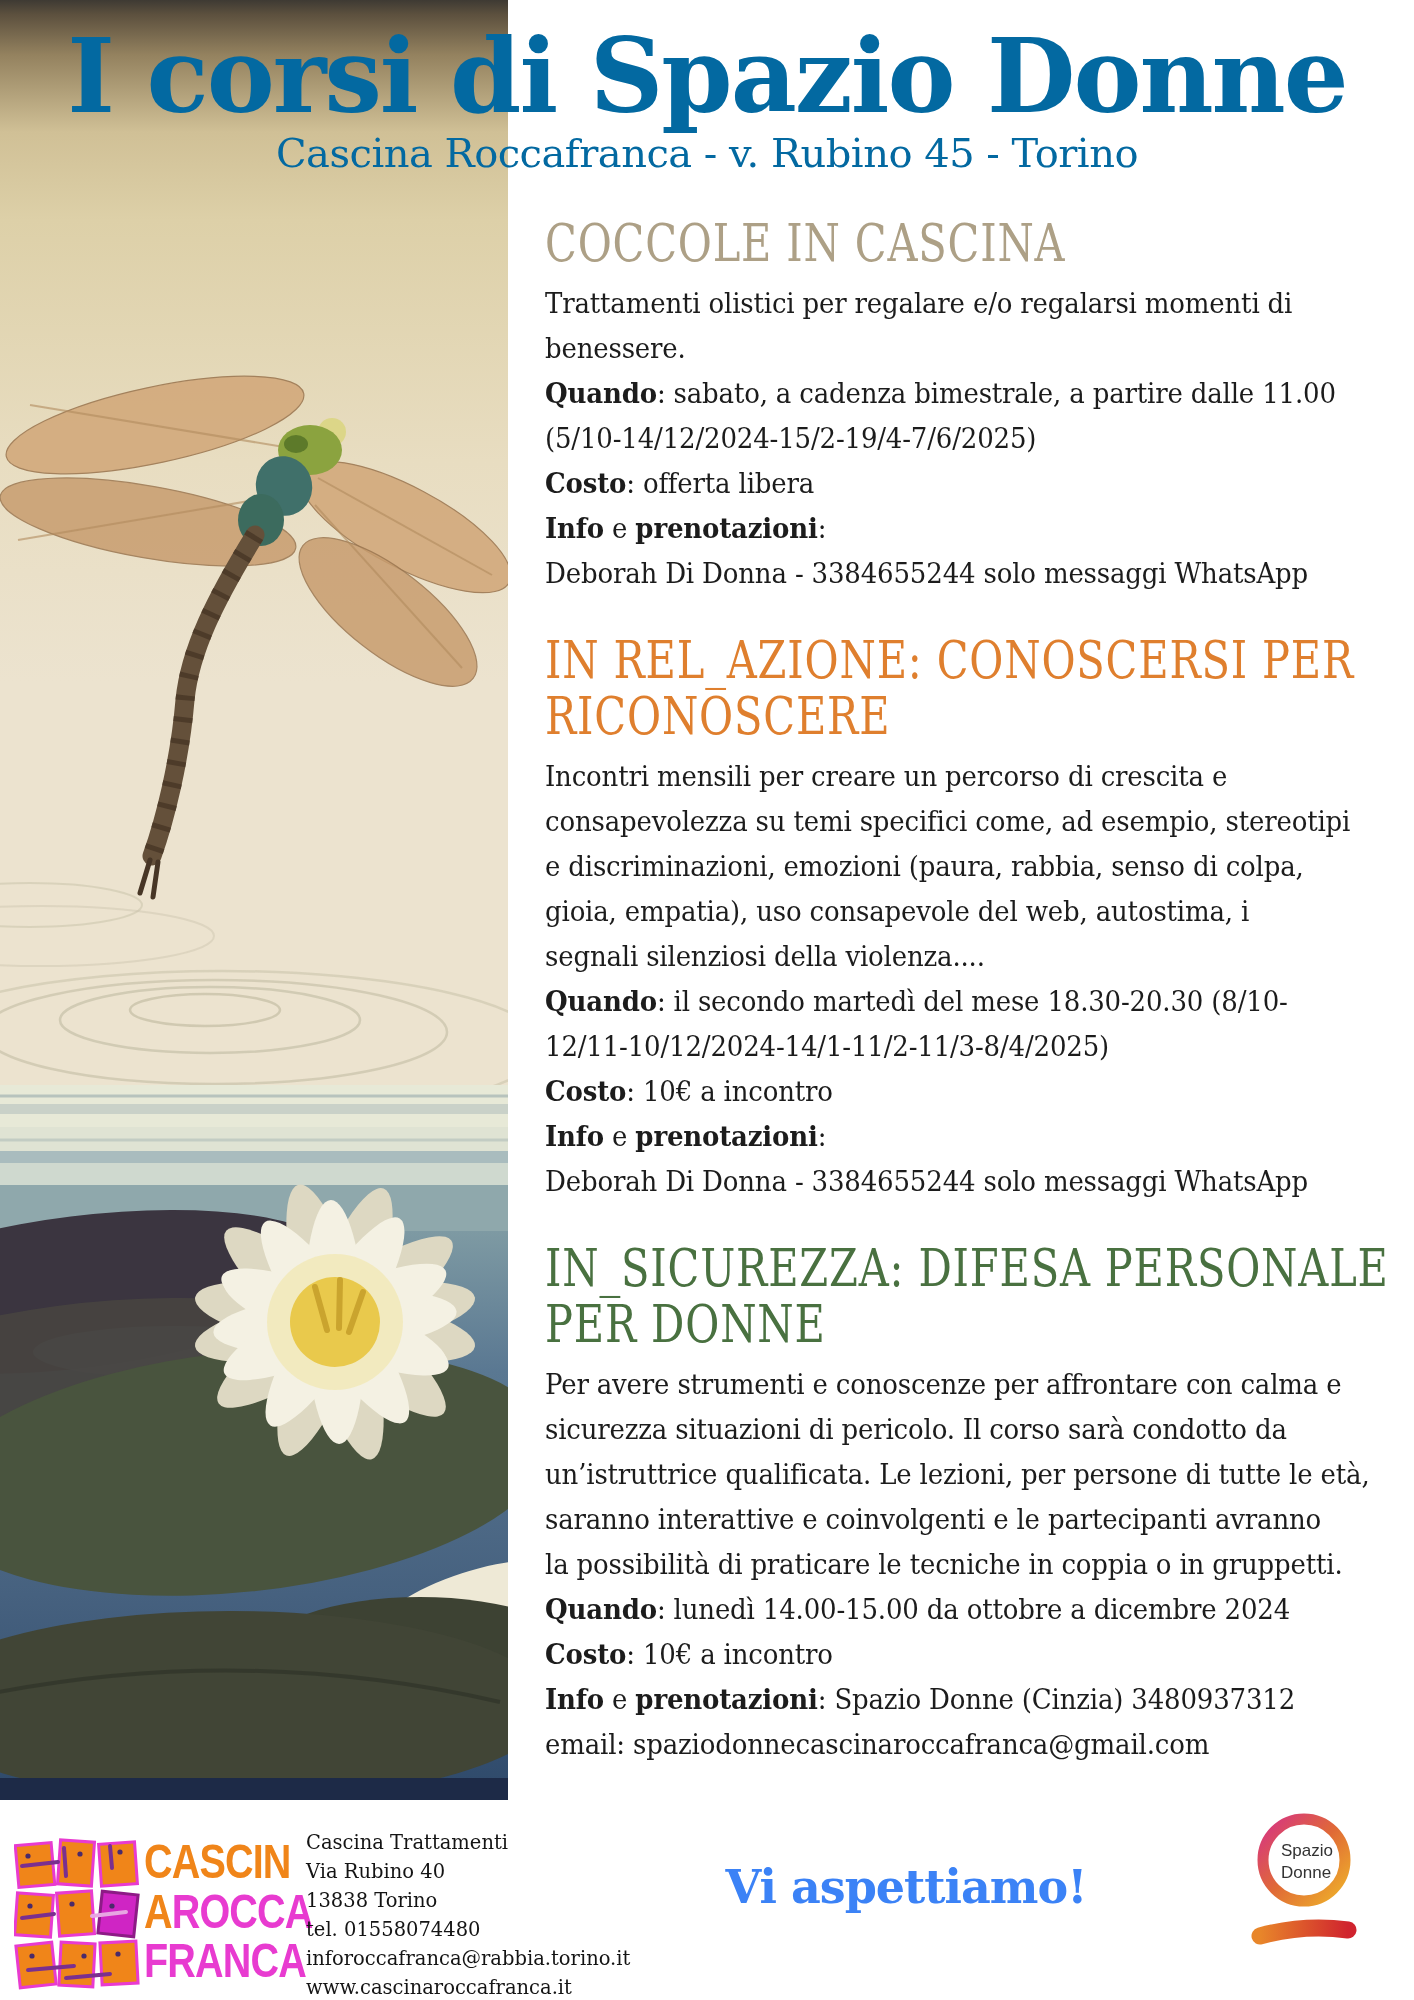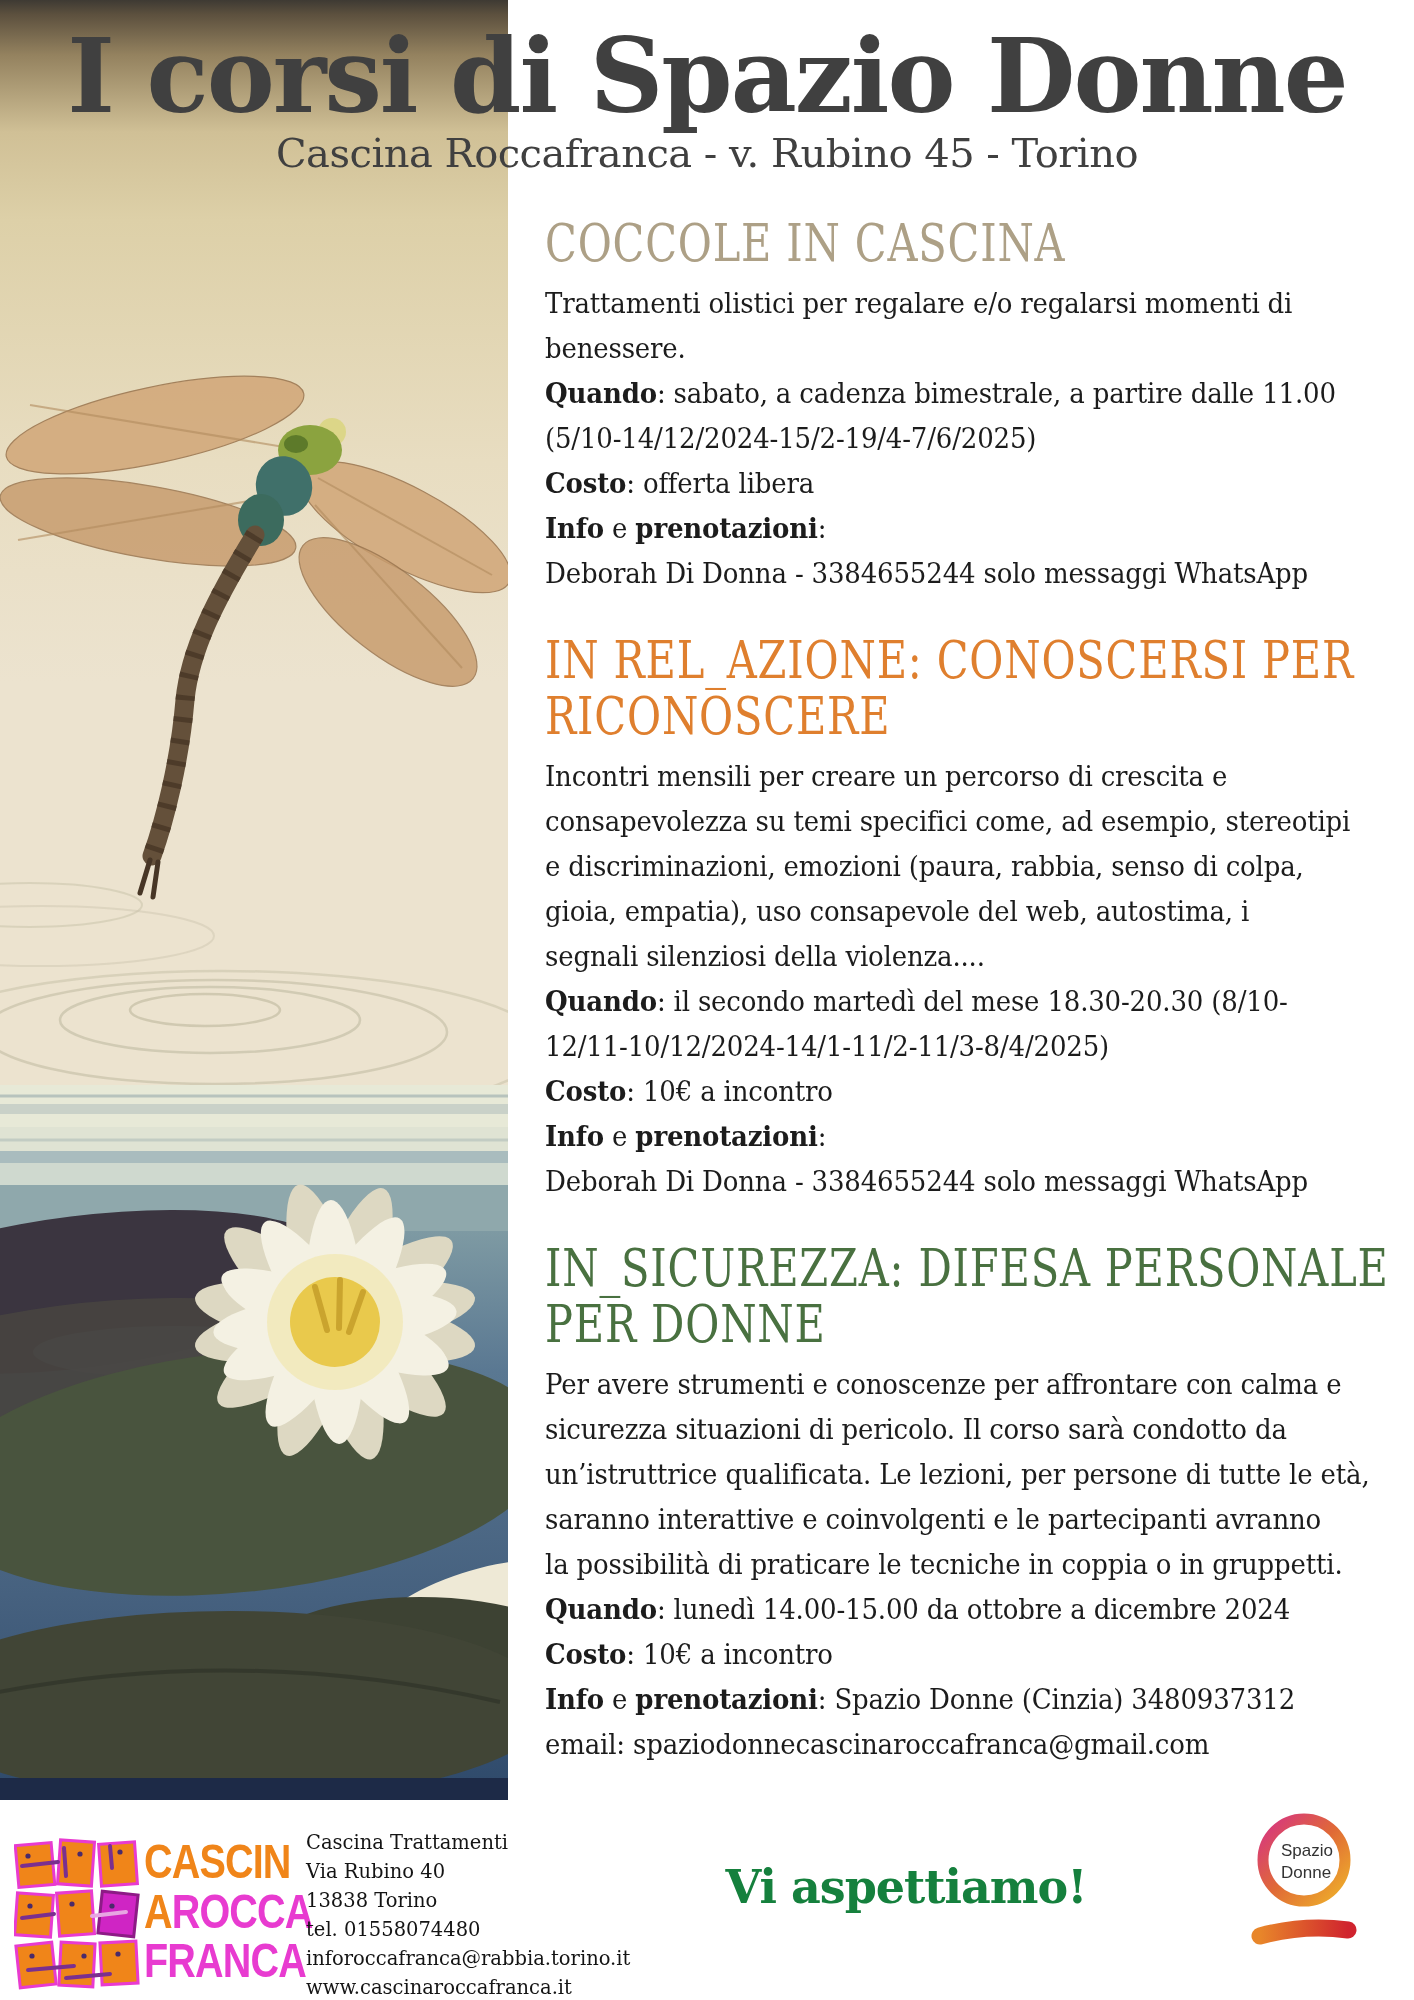--- a/index.html
+++ b/index.html
@@ -1,19 +1,19 @@
 <!DOCTYPE html>
 <html><head>
 <meta charset="utf-8">
 <style>
   html,body{margin:0;padding:0;}
   .page{position:relative;width:1414px;height:2000px;background:#ffffff;overflow:hidden;
         font-family:"DejaVu Serif",serif;color:#1c1c1c;}
   .left-art{position:absolute;left:0;top:0;z-index:1;}
-  .header{position:absolute;left:0;top:24px;width:100%;text-align:center;z-index:3;color:#404040;}
+  .header{position:absolute;left:0;top:24px;width:100%;text-align:center;z-index:3;color:#0369a1;}
   .title{font-size:102px;font-weight:700;line-height:1.02;letter-spacing:-2px;margin:0;}
   .subtitle{font-size:40px;font-weight:400;letter-spacing:-0.5px;margin-top:2px;}
   .content{position:absolute;left:545px;top:215px;width:830px;z-index:2;}
   .sec-block{margin-bottom:36px;}
   h2.sec{margin:0 0 10px 0;font-weight:400;font-size:52px;line-height:56px;letter-spacing:1px;
          white-space:nowrap;transform:scaleX(0.8);transform-origin:0 0;}
   .t-tan{color:#ada086;}
   .t-orange{color:#df7f2e;}
   .t-green{color:#497140;}
   .row{font-size:28px;line-height:45px;white-space:nowrap;letter-spacing:-0.2px;
@@ -21,21 +21,21 @@
   .b{font-weight:700;}
   .footer{position:absolute;left:6px;top:1800px;width:1164px;height:200px;z-index:2;}
   .squares{position:absolute;left:8px;top:38px;}
   .wordmark{position:absolute;left:138px;top:36px;font-family:"Liberation Sans",sans-serif;
             font-weight:700;font-size:46px;line-height:48px;letter-spacing:-1px;
             transform:scale(0.86,1.04);transform-origin:0 0;white-space:nowrap;}
   .or{color:#f08519;}
   .mg{color:#e83bd0;}
   .address{position:absolute;left:300px;top:28px;font-size:19.5px;line-height:29px;color:#141414;}
   .closing{position:absolute;left:700px;top:60px;width:400px;text-align:center;
-           font-size:46px;font-weight:700;color:#15803d;letter-spacing:-1px;}
+           font-size:46px;font-weight:700;color:#3b82f6;letter-spacing:-1px;}
   .spazio{position:absolute;left:1228px;top:0px;}
 </style>
 </head>
 <body>
 
 <div class="page">
 
   <svg class="left-art" width="508" height="1800" viewBox="0 0 508 1800">
     <defs>
       <linearGradient id="tanGrad" x1="0" y1="0" x2="0" y2="1">

